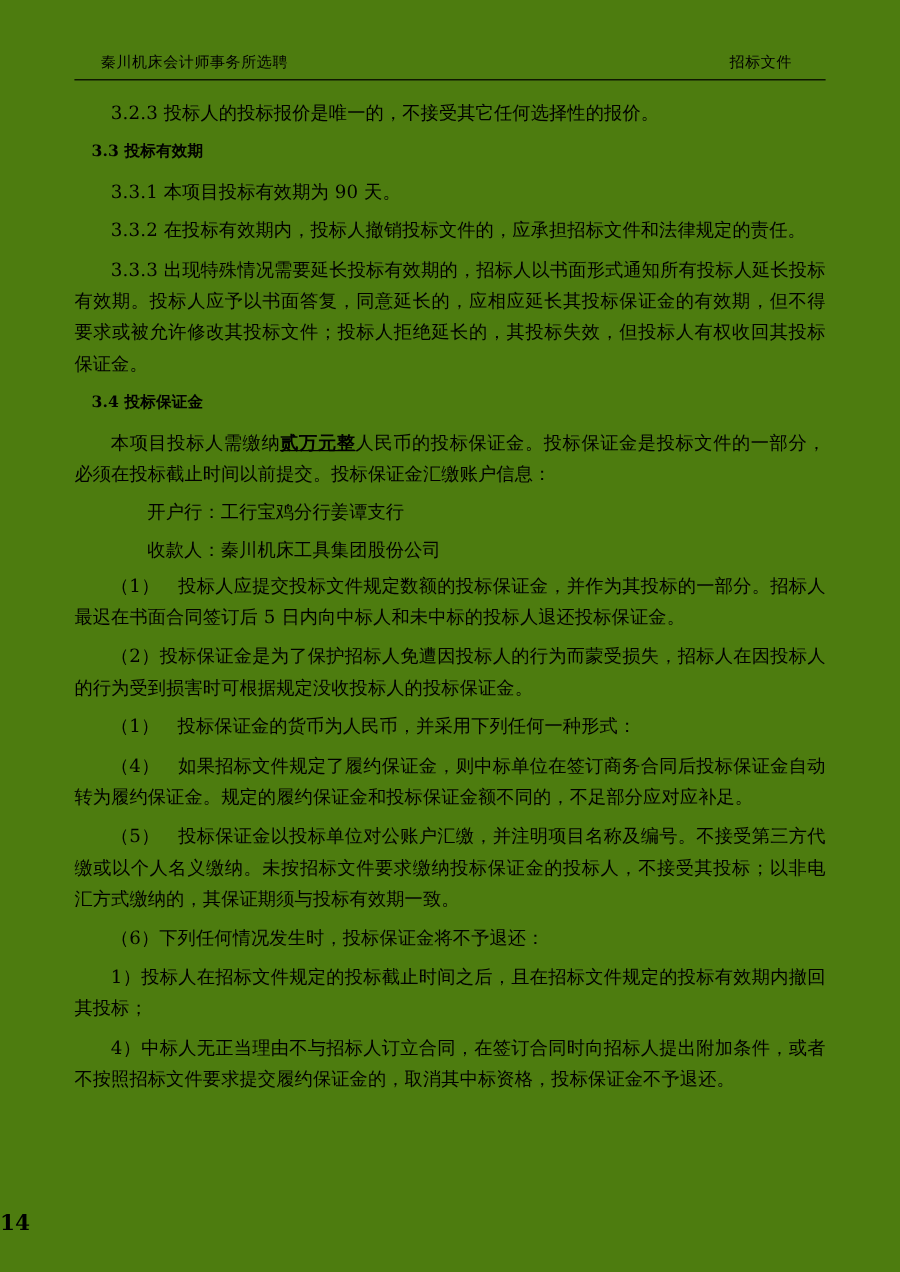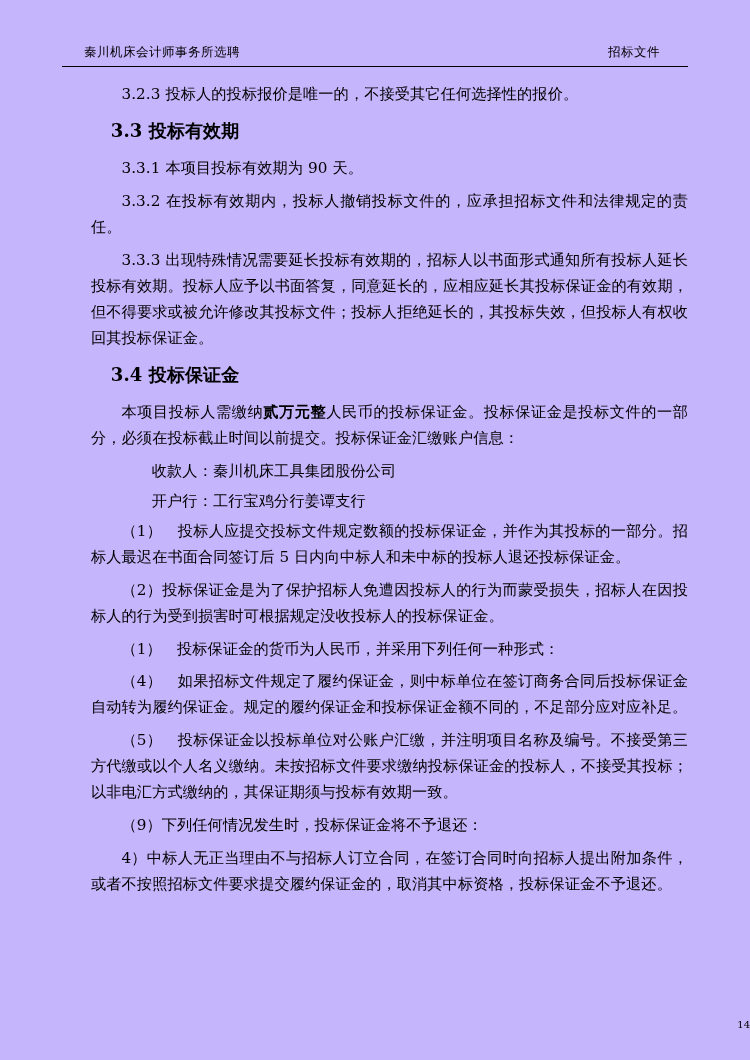--- a/index.html
+++ b/index.html
@@ -6,101 +6,103 @@
     margin: 0;
     padding: 0;
     background: #c8c8c8;
   }
   body {
     font-family: "DejaVu Serif", "Liberation Serif", serif;
   }
   .page {
     width: 750px;
     height: 1060px;
-    background: #c4b5fd;
+    background: #4d7c0f;
     position: relative;
     box-sizing: border-box;
     padding: 44px 62px 20px 62px;
     overflow: hidden;
   }
   .header {
     display: flex;
     justify-content: space-between;
     align-items: flex-end;
     font-size: 12.5px;
     color: #000;
     padding-bottom: 5px;
     border-bottom: 1.2px solid #000;
     letter-spacing: 0.5px;
   }
   .header-left { padding-left: 22px; }
   .header-right { padding-right: 28px; }
   .content {
     margin-top: 14px;
-    margin-left: 29px;
   }
   p {
     margin: 0 0 6.5px 0;
     font-size: 15.2px;
     line-height: 1.72;
     text-align: justify;
     color: #000;
     letter-spacing: 0.1px;
   }
   p.indent { text-indent: 2em; }
   p.heading {
     font-weight: bold;
     text-indent: 1.1em;
-    font-size: 18px;
+    font-size: 13px;
     margin-top: 9px;
     margin-bottom: 8px;
   }
   p.info-line {
     text-indent: 4em;
     margin-bottom: 4px;
   }
   .u-bold {
     font-weight: bold;
+    text-decoration: underline;
   }
   .footer {
     position: absolute;
     left: 0;
     right: 0;
     bottom: 30px;
-    text-align: right;
-    font-size: 10px;
+    text-align: left;
+    font-size: 18px;
     color: #000;
+    font-weight: bold;
   }
 </style>
 </head>
 <body>
 
 <div class="page">
 
   <div class="header">
     <span class="header-left">秦川机床会计师事务所选聘</span>
     <span class="header-right">招标文件</span>
   </div>
 
   <div class="content">
       <p class="indent">3.2.3 投标人的投标报价是唯一的，不接受其它任何选择性的报价。</p>
       <p class="heading">3.3 投标有效期</p>
       <p class="indent">3.3.1 本项目投标有效期为 90 天。</p>
       <p class="indent">3.3.2 在投标有效期内，投标人撤销投标文件的，应承担招标文件和法律规定的责任。</p>
       <p class="indent">3.3.3 出现特殊情况需要延长投标有效期的，招标人以书面形式通知所有投标人延长投标有效期。投标人应予以书面答复，同意延长的，应相应延长其投标保证金的有效期，但不得要求或被允许修改其投标文件；投标人拒绝延长的，其投标失效，但投标人有权收回其投标保证金。</p>
       <p class="heading">3.4 投标保证金</p>
       <p class="indent"><span>本项目投标人需缴纳</span><span class="u-bold">贰万元整</span><span>人民币的投标保证金。投标保证金是投标文件的一部分，必须在投标截止时间以前提交。投标保证金汇缴账户信息：</span></p>
+      <p class="info-line">开户行：工行宝鸡分行姜谭支行</p>
       <p class="info-line">收款人：秦川机床工具集团股份公司</p>
-      <p class="info-line">开户行：工行宝鸡分行姜谭支行</p>
       <p class="indent">（1）　投标人应提交投标文件规定数额的投标保证金，并作为其投标的一部分。招标人最迟在书面合同签订后 5 日内向中标人和未中标的投标人退还投标保证金。</p>
       <p class="indent">（2）投标保证金是为了保护招标人免遭因投标人的行为而蒙受损失，招标人在因投标人的行为受到损害时可根据规定没收投标人的投标保证金。</p>
       <p class="indent">（1）　投标保证金的货币为人民币，并采用下列任何一种形式：</p>
       <p class="indent">（4）　如果招标文件规定了履约保证金，则中标单位在签订商务合同后投标保证金自动转为履约保证金。规定的履约保证金和投标保证金额不同的，不足部分应对应补足。</p>
       <p class="indent">（5）　投标保证金以投标单位对公账户汇缴，并注明项目名称及编号。不接受第三方代缴或以个人名义缴纳。未按招标文件要求缴纳投标保证金的投标人，不接受其投标；以非电汇方式缴纳的，其保证期须与投标有效期一致。</p>
-      <p class="indent">（9）下列任何情况发生时，投标保证金将不予退还：</p>
+      <p class="indent">（6）下列任何情况发生时，投标保证金将不予退还：</p>
+      <p class="indent">1）投标人在招标文件规定的投标截止时间之后，且在招标文件规定的投标有效期内撤回其投标；</p>
       <p class="indent">4）中标人无正当理由不与招标人订立合同，在签订合同时向招标人提出附加条件，或者不按照招标文件要求提交履约保证金的，取消其中标资格，投标保证金不予退还。</p>
     </div>
 
   <div class="footer">
     <span>14</span>
   </div>
 
 </div>
 
 </body></html>

